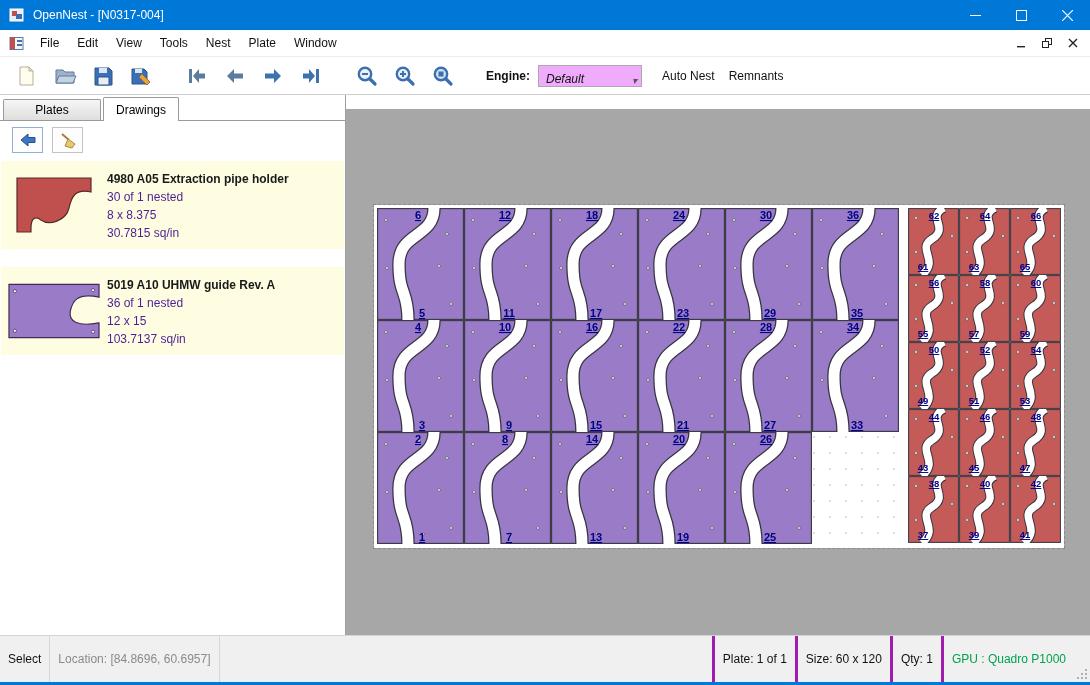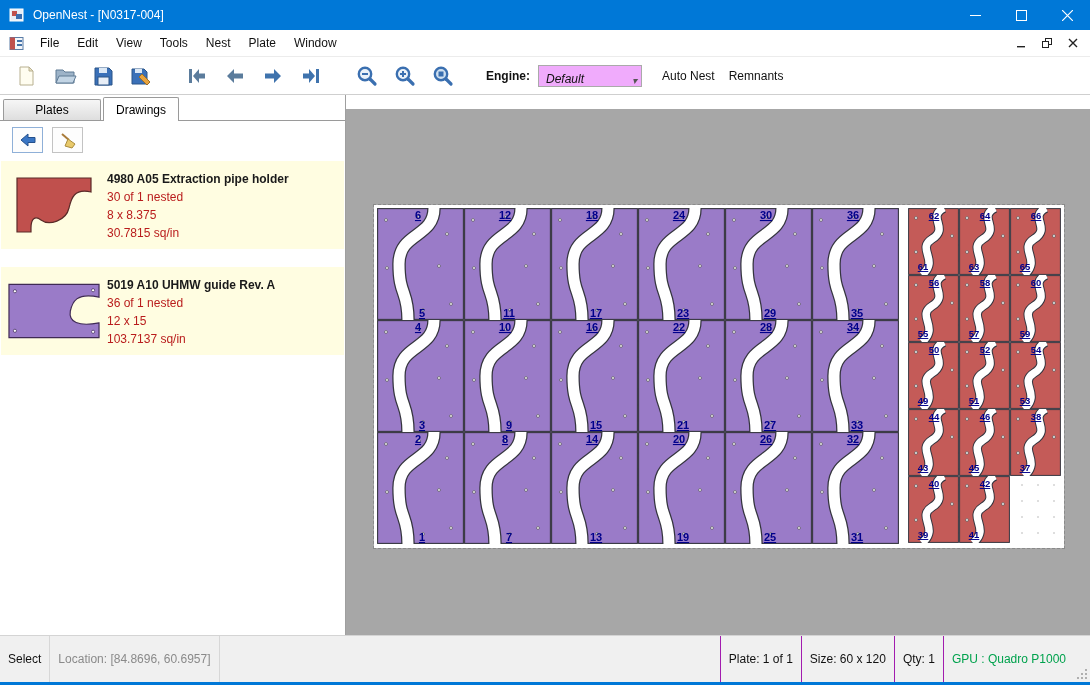--- a/index.html
+++ b/index.html
@@ -37,35 +37,35 @@
   .tab.active{background:#fff;height:24px;margin-bottom:-1px;width:76px;}
   .panel-body{flex:1;border-top:1px solid #9a9a9a;display:flex;flex-direction:column;min-height:0;background:#fff;}
   .panel-toolbar{padding:6px 0 6px 12px;display:flex;gap:9px;}
   .panel-tool-btn{width:31px;height:26px;border:1px solid #8fb0d8;background:#fdfdfd;display:flex;align-items:center;justify-content:center;}
   .panel-tool-btn.plain{border-color:#c3c3c3;}
   .drawing-list{flex:1;overflow:hidden;padding-top:2px;}
   .drawing-item{background:#fffde1;margin:0 1px 18px 1px;height:88px;display:flex;align-items:center;}
   .thumb-box{flex:0 0 106px;display:flex;align-items:center;justify-content:center;}
   .drawing-text{flex:1;font-size:12px;line-height:18px;padding-top:2px;}
   .drawing-title{font-weight:bold;color:#1a1a1a;}
-  .drawing-sub{color:#b91c1c;}
+  .drawing-sub{color:#4c1d95;}
 
   
   .canvas{flex:1;background:#a7a7a7;position:relative;border-top:14px solid #fff;min-width:0;}
   .plate{position:absolute;left:28px;top:96px;width:690px;height:343px;background:#fff;outline:1px dashed #8a8a8a;display:flex;padding:3px;background-image:radial-gradient(#dedede 0.8px,transparent 0.9px);background-size:16px 16px;}
   .purple-grid{display:grid;grid-template-columns:repeat(6,87px);grid-auto-rows:112px;align-content:start;}
   .red-grid{display:grid;grid-template-columns:repeat(3,51px);grid-auto-rows:67px;margin-left:9px;align-content:start;}
   .ptile,.rtile{line-height:0;}
   .pnum{font-family:"Liberation Sans",sans-serif;font-size:11px;font-weight:bold;text-decoration:underline;}
   .rnum{font-family:"Liberation Sans",sans-serif;font-size:9.5px;font-weight:bold;text-decoration:underline;}
 
   
   .statusbar{flex:0 0 24px;background:#f0f0f0;border-top:1px solid #d4d4d4;display:flex;align-items:stretch;font-size:12px;color:#111;}
   .status-seg{display:flex;align-items:center;padding:16px 8px;border-right:1px solid #d7d7d7;}
-  .status-seg.rightside{border-right:none;border-left:1px solid #a21caf;}
+  .status-seg.rightside{border-right:none;border-left:3px solid #a21caf;}
   .status-fill{flex:1;}
   .grip{width:16px;display:flex;align-items:flex-end;justify-content:flex-end;padding:2px;}
   .blue-strip{flex:0 0 3px;background:#0078d7;}
 </style>
 </head>
 <body>
 
 <div class="window">
 
   <div class="titlebar">
@@ -522,35 +522,20 @@
     <circle cx="9" cy="12" r="1.4" fill="#fff" stroke="#3c3c3c" stroke-width="0.6"></circle>
                 <circle cx="42" cy="9" r="1.4" fill="#fff" stroke="#3c3c3c" stroke-width="0.6"></circle>
                 <circle cx="70" cy="26" r="1.4" fill="#fff" stroke="#3c3c3c" stroke-width="0.6"></circle>
                 <circle cx="10" cy="60" r="1.4" fill="#fff" stroke="#3c3c3c" stroke-width="0.6"></circle>
                 <circle cx="62" cy="58" r="1.4" fill="#fff" stroke="#3c3c3c" stroke-width="0.6"></circle>
                 <circle cx="74" cy="96" r="1.4" fill="#fff" stroke="#3c3c3c" stroke-width="0.6"></circle>
                 <circle cx="46" cy="102" r="1.4" fill="#fff" stroke="#3c3c3c" stroke-width="0.6"></circle>
     <text class="pnum" x="41" y="11" text-anchor="middle" fill="#00008b">26</text>
     <text class="pnum" x="45" y="109" text-anchor="middle" fill="#00008b">25</text>
   </svg></div>
-            <div class="ptile">
-  <svg width="87" height="112" viewBox="0 0 87 112">
-    <rect x="0.6" y="0.6" width="85.8" height="110.8" fill="#9a7bc8" stroke="#35353f" stroke-width="1.1"></rect>
-    <path d="M57,0 C57,30 22,24 22,56 C22,88 31,82 31,112" stroke="#35353f" stroke-width="13.5" fill="none"></path>
-    <path d="M57,0 C57,30 22,24 22,56 C22,88 31,82 31,112" stroke="#ffffff" stroke-width="11" fill="none"></path>
-    <circle cx="9" cy="12" r="1.4" fill="#fff" stroke="#3c3c3c" stroke-width="0.6"></circle>
-                <circle cx="42" cy="9" r="1.4" fill="#fff" stroke="#3c3c3c" stroke-width="0.6"></circle>
-                <circle cx="70" cy="26" r="1.4" fill="#fff" stroke="#3c3c3c" stroke-width="0.6"></circle>
-                <circle cx="10" cy="60" r="1.4" fill="#fff" stroke="#3c3c3c" stroke-width="0.6"></circle>
-                <circle cx="62" cy="58" r="1.4" fill="#fff" stroke="#3c3c3c" stroke-width="0.6"></circle>
-                <circle cx="74" cy="96" r="1.4" fill="#fff" stroke="#3c3c3c" stroke-width="0.6"></circle>
-                <circle cx="46" cy="102" r="1.4" fill="#fff" stroke="#3c3c3c" stroke-width="0.6"></circle>
-    <text class="pnum" x="41" y="11" text-anchor="middle" fill="#00008b">32</text>
-    <text class="pnum" x="45" y="109" text-anchor="middle" fill="#00008b">31</text>
-  </svg></div>
           </div>
         <div class="red-grid">
             <div class="rtile">
   <svg width="51" height="67" viewBox="0 0 51 67">
     <rect x="0.6" y="0.6" width="49.8" height="65.8" fill="#c45b58" stroke="#35353f" stroke-width="1"></rect>
     <path d="M36,0 C18,9 42,20 24,31 C8,41 32,52 14,67" stroke="#35353f" stroke-width="9.5" fill="none"></path>
     <path d="M36,0 C18,9 42,20 24,31 C8,41 32,52 14,67" stroke="#ffffff" stroke-width="7.5" fill="none"></path>
     <circle cx="8" cy="10" r="1.4" fill="#fff" stroke="#3c3c3c" stroke-width="0.6"></circle>
                 <circle cx="44" cy="28" r="1.4" fill="#fff" stroke="#3c3c3c" stroke-width="0.6"></circle>
                 <circle cx="8" cy="44" r="1.4" fill="#fff" stroke="#3c3c3c" stroke-width="0.6"></circle>
@@ -659,20 +644,31 @@
             <div class="rtile">
   <svg width="51" height="67" viewBox="0 0 51 67">
     <rect x="0.6" y="0.6" width="49.8" height="65.8" fill="#c45b58" stroke="#35353f" stroke-width="1"></rect>
     <path d="M36,0 C18,9 42,20 24,31 C8,41 32,52 14,67" stroke="#35353f" stroke-width="9.5" fill="none"></path>
     <path d="M36,0 C18,9 42,20 24,31 C8,41 32,52 14,67" stroke="#ffffff" stroke-width="7.5" fill="none"></path>
     <circle cx="8" cy="10" r="1.4" fill="#fff" stroke="#3c3c3c" stroke-width="0.6"></circle>
                 <circle cx="44" cy="28" r="1.4" fill="#fff" stroke="#3c3c3c" stroke-width="0.6"></circle>
                 <circle cx="8" cy="44" r="1.4" fill="#fff" stroke="#3c3c3c" stroke-width="0.6"></circle>
     <text class="rnum" x="26" y="11" text-anchor="middle" fill="#00008b">46</text>
     <text class="rnum" x="15" y="62" text-anchor="middle" fill="#00008b">45</text>
+  </svg></div>
+            <div class="rtile">
+  <svg width="51" height="67" viewBox="0 0 51 67">
+    <rect x="0.6" y="0.6" width="49.8" height="65.8" fill="#c45b58" stroke="#35353f" stroke-width="1"></rect>
+    <path d="M36,0 C18,9 42,20 24,31 C8,41 32,52 14,67" stroke="#35353f" stroke-width="9.5" fill="none"></path>
+    <path d="M36,0 C18,9 42,20 24,31 C8,41 32,52 14,67" stroke="#ffffff" stroke-width="7.5" fill="none"></path>
+    <circle cx="8" cy="10" r="1.4" fill="#fff" stroke="#3c3c3c" stroke-width="0.6"></circle>
+                <circle cx="44" cy="28" r="1.4" fill="#fff" stroke="#3c3c3c" stroke-width="0.6"></circle>
+                <circle cx="8" cy="44" r="1.4" fill="#fff" stroke="#3c3c3c" stroke-width="0.6"></circle>
+    <text class="rnum" x="26" y="11" text-anchor="middle" fill="#00008b">48</text>
+    <text class="rnum" x="15" y="62" text-anchor="middle" fill="#00008b">47</text>
   </svg></div>
             <div class="rtile">
   <svg width="51" height="67" viewBox="0 0 51 67">
     <rect x="0.6" y="0.6" width="49.8" height="65.8" fill="#c45b58" stroke="#35353f" stroke-width="1"></rect>
     <path d="M36,0 C18,9 42,20 24,31 C8,41 32,52 14,67" stroke="#35353f" stroke-width="9.5" fill="none"></path>
     <path d="M36,0 C18,9 42,20 24,31 C8,41 32,52 14,67" stroke="#ffffff" stroke-width="7.5" fill="none"></path>
     <circle cx="8" cy="10" r="1.4" fill="#fff" stroke="#3c3c3c" stroke-width="0.6"></circle>
                 <circle cx="44" cy="28" r="1.4" fill="#fff" stroke="#3c3c3c" stroke-width="0.6"></circle>
                 <circle cx="8" cy="44" r="1.4" fill="#fff" stroke="#3c3c3c" stroke-width="0.6"></circle>
     <text class="rnum" x="26" y="11" text-anchor="middle" fill="#00008b">38</text>

